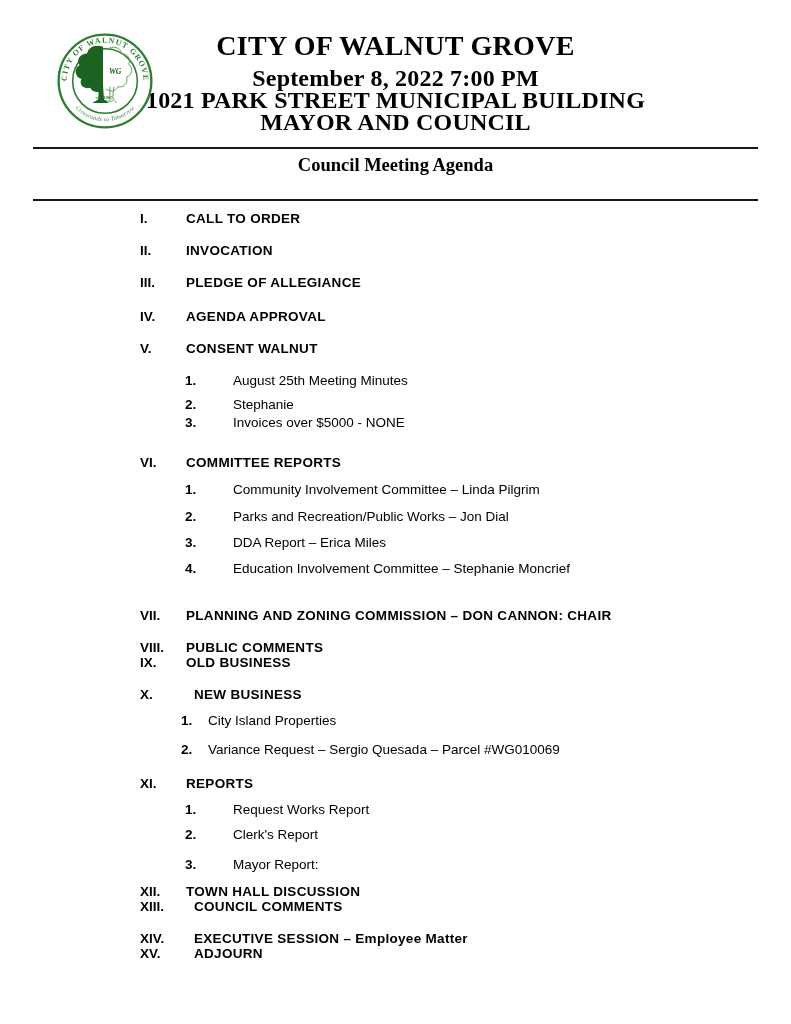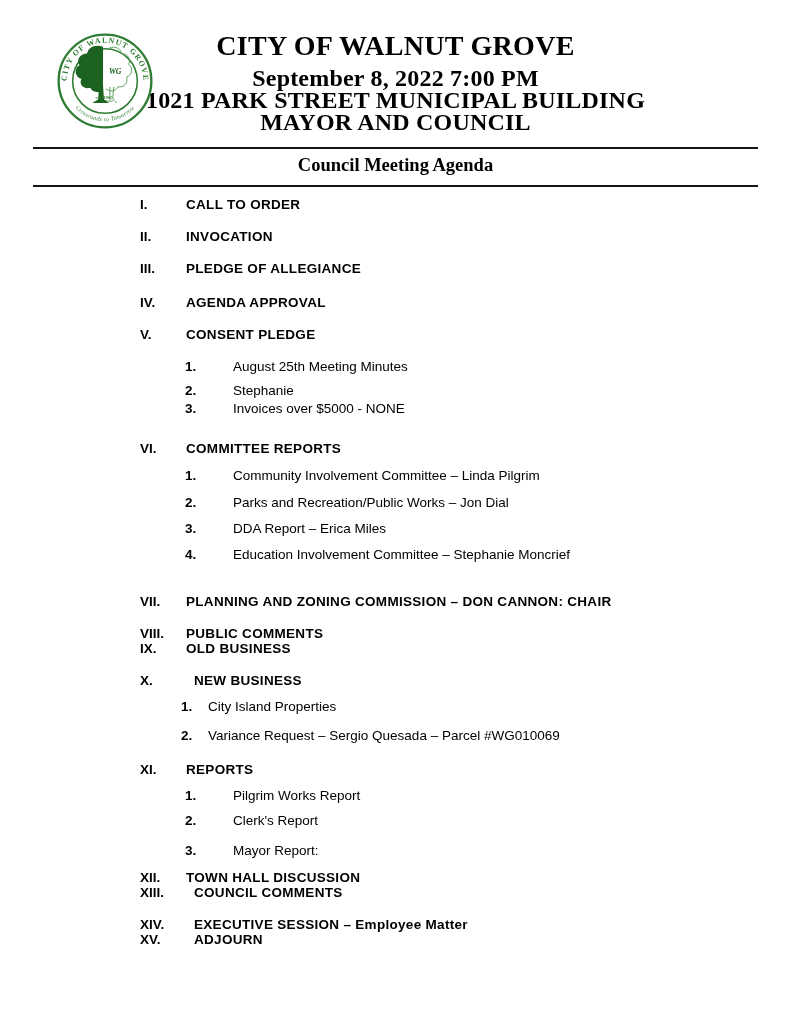--- a/index.html
+++ b/index.html
@@ -28,21 +28,21 @@
   .header .sub   { font-size:24px; line-height:22px; letter-spacing:.2px; }
 
   
   .rule { border-top:2px solid #161616; margin:0 33px; }
   .rule-top { margin-top:14px; }
   .banner {
     text-align:center;
     font-family:"Liberation Serif", serif;
     font-weight:bold;
     font-size:18.5px;
-    padding:6px 0 9px 0;
+    padding:6px 0 23px 0;
   }
 
   
   .agenda { padding-top:10px; font-size:13.5px; }
   .row { display:flex; line-height:15px; }
   .row .num { font-weight:bold; flex:0 0 auto; }
   .l1  { padding-left:140px; }
   .l1 .num  { width:46px; }
   .l1 .text { font-weight:bold; letter-spacing:.3px; }
   .l2  { padding-left:185px; }
@@ -115,21 +115,21 @@
     <div class="row l1 sp17">
         <span class="num">III.</span>
         <span class="text">PLEDGE OF ALLEGIANCE</span>
       </div>
     <div class="row l1 sp19">
         <span class="num">IV.</span>
         <span class="text">AGENDA APPROVAL</span>
       </div>
     <div class="row l1 sp17">
         <span class="num">V.</span>
-        <span class="text">CONSENT PLEDGE</span>
+        <span class="text">CONSENT WALNUT</span>
       </div>
 
     <div class="row l2 sp17">
         <span class="num">1.</span>
         <span class="text">August 25th Meeting Minutes</span>
       </div>
     <div class="row l2 sp9">
         <span class="num">2.</span>
         <span class="text">Stephanie</span>
       </div>
@@ -184,21 +184,21 @@
         <span class="num">2.</span>
         <span class="text">Variance Request – Sergio Quesada – Parcel #WG010069</span>
       </div>
 
     <div class="row l1 sp19">
         <span class="num">XI.</span>
         <span class="text">REPORTS</span>
       </div>
     <div class="row l2 sp11">
         <span class="num">1.</span>
-        <span class="text">Pilgrim Works Report</span>
+        <span class="text">Request Works Report</span>
       </div>
     <div class="row l2 sp10">
         <span class="num">2.</span>
         <span class="text">Clerk's Report</span>
       </div>
     <div class="row l2 sp15">
         <span class="num">3.</span>
         <span class="text">Mayor Report:</span>
       </div>
 

